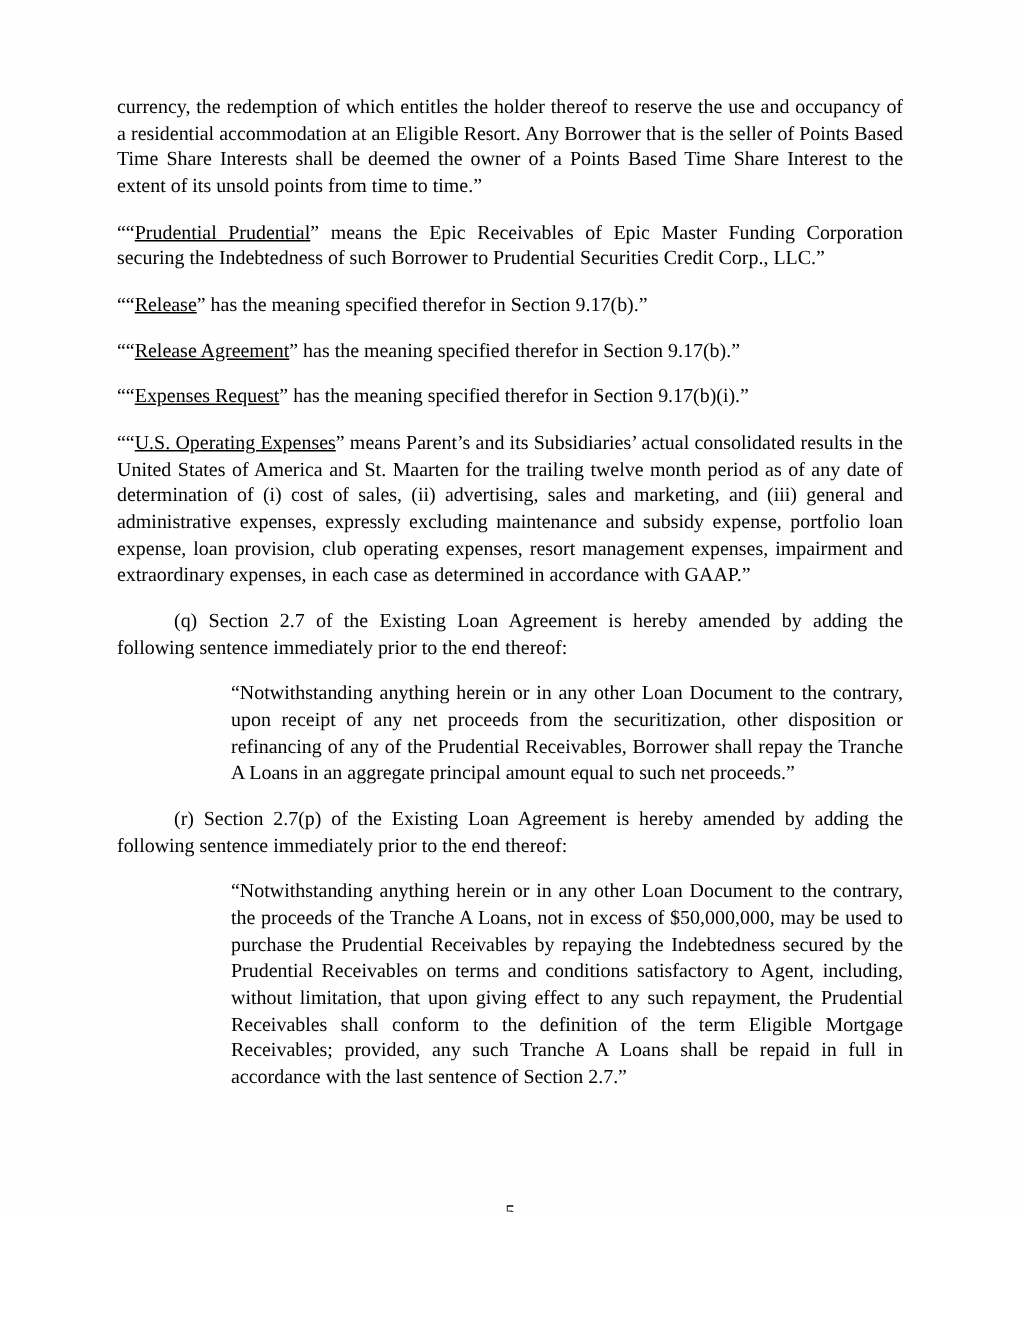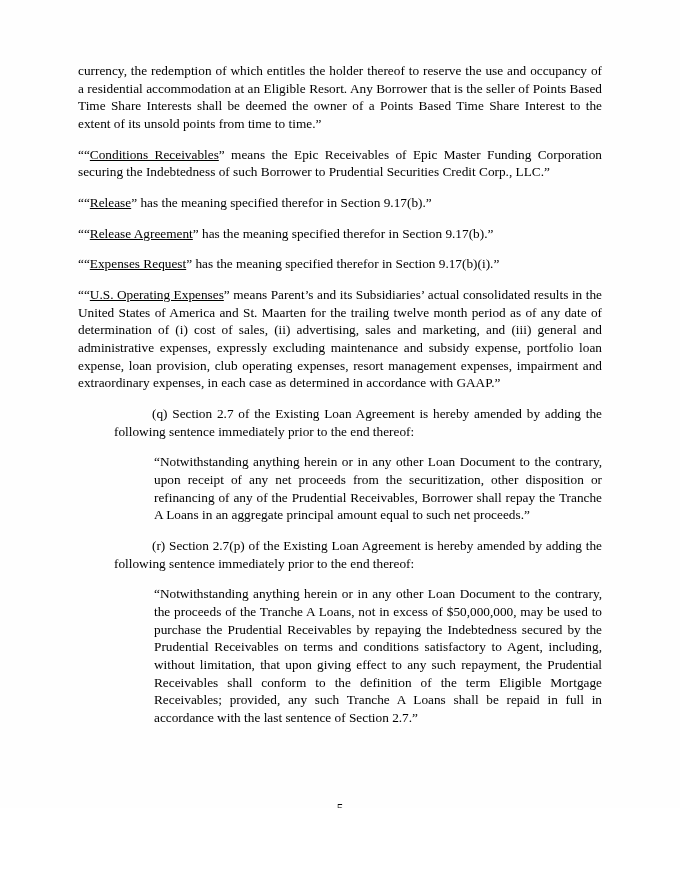--- a/index.html
+++ b/index.html
@@ -33,21 +33,20 @@
     line-height: 1.33;
     text-align: justify;
     text-justify: inter-word;
   }
   .block-quote {
     margin-left: 76px;
     margin-right: 0;
   }
   .lettered {
     text-indent: 38px;
-    margin-left: 36px;
   }
   .u {
     text-decoration: underline;
   }
   .page-number {
     position: absolute;
     left: 0;
     top: 800px;
     width: 680px;
     text-align: center;
@@ -63,21 +62,21 @@
 </style>
 </head>
 <body>
 
 <div class="page">
 
   <div class="content">
 
     <p class="plain">currency, the redemption of which entitles the holder thereof to reserve the use and occupancy of a residential accommodation at an Eligible Resort.  Any Borrower that is the seller of Points Based Time Share Interests shall be deemed the owner of a Points Based Time Share Interest to the extent of its unsold points from time to time.”</p>
 
-    <p class="definition"><span>““</span><span class="u">Conditions Receivables</span><span>” means the Epic Receivables of Epic Master Funding Corporation securing the Indebtedness of such Borrower to Prudential Securities Credit Corp., LLC.”</span></p>
+    <p class="definition"><span>““</span><span class="u">Prudential Prudential</span><span>” means the Epic Receivables of Epic Master Funding Corporation securing the Indebtedness of such Borrower to Prudential Securities Credit Corp., LLC.”</span></p>
 
     <p class="definition"><span>““</span><span class="u">Release</span><span>” has the meaning specified therefor in Section 9.17(b).”</span></p>
 
     <p class="definition"><span>““</span><span class="u">Release Agreement</span><span>” has the meaning specified therefor in Section 9.17(b).”</span></p>
 
 
     <p class="definition"><span>““</span><span class="u">Expenses Request</span><span>” has the meaning specified therefor in Section 9.17(b)(i).”</span></p>
 
     <p class="definition"><span>““</span><span class="u">U.S. Operating Expenses</span><span>” means Parent’s and its Subsidiaries’ actual consolidated results in the United States of America and St. Maarten for the trailing twelve month period as of any date of determination of (i) cost of sales, (ii) advertising, sales and marketing, and (iii) general and administrative expenses, expressly excluding maintenance and subsidy expense, portfolio loan expense, loan provision, club operating expenses, resort management expenses, impairment and extraordinary expenses, in each case as determined in accordance with GAAP.”</span></p>
 

